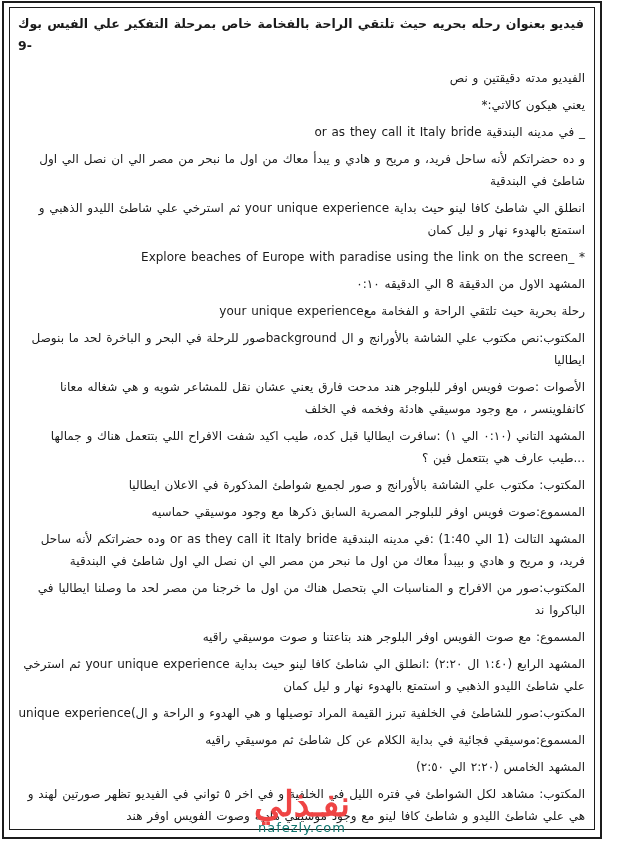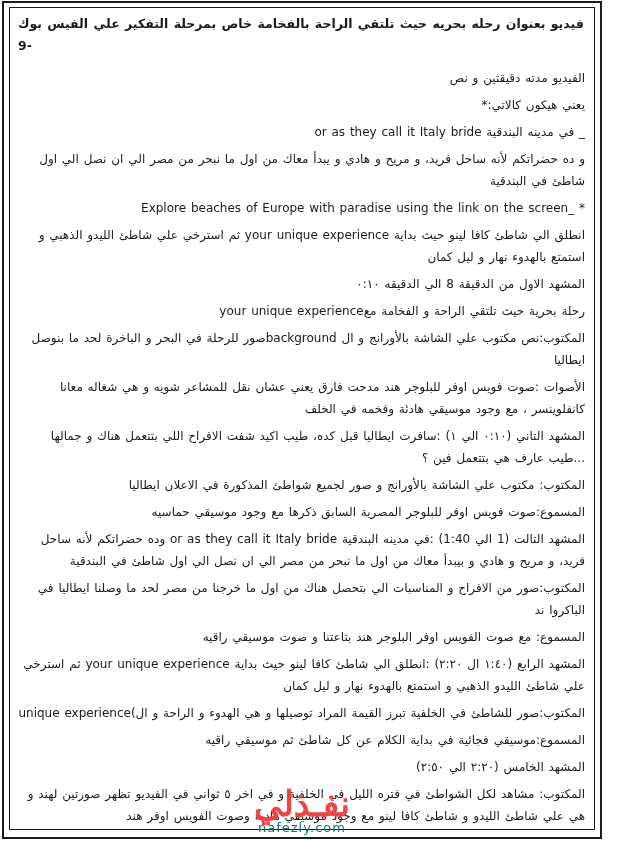--- a/index.html
+++ b/index.html
@@ -80,22 +80,22 @@
 <div class="page">
   <div class="outer-frame"></div>
   <div class="inner-frame"></div>
 
   <div class="content" id="content">
       <div class="para title" dir="rtl">فيديو بعنوان رحله بحريه حيث تلتقي الراحة بالفخامة خاص بمرحلة التفكير علي الفيس بوك -9</div>
       <div class="para" dir="rtl">الفيديو مدته دقيقتين و نص</div>
       <div class="para" dir="rtl">يعني هيكون كالاتي:*</div>
       <div class="para" dir="rtl">_ في مدينه البندقية or as they call it Italy bride</div>
       <div class="para" dir="rtl">و ده حضراتكم لأنه ساحل فريد، و مريح و هادي و يبدأ معاك من اول ما نبحر من مصر الي ان نصل الي اول شاطئ في البندقية</div>
+      <div class="para" dir="rtl">انطلق الي شاطئ كافا لينو حيث بداية your unique experience ثم استرخي علي شاطئ الليدو الذهبي و استمتع بالهدوء نهار و ليل كمان</div>
       <div class="para" dir="rtl">* _Explore beaches of Europe with paradise using the link on the screen</div>
-      <div class="para" dir="rtl">انطلق الي شاطئ كافا لينو حيث بداية your unique experience ثم استرخي علي شاطئ الليدو الذهبي و استمتع بالهدوء نهار و ليل كمان</div>
       <div class="para" dir="rtl">المشهد الاول من الدقيقة 8 الي الدقيقه ٠:١٠</div>
       <div class="para" dir="rtl">رحلة بحرية حيث تلتقي الراحة و الفخامة معyour unique experience</div>
       <div class="para" dir="rtl">المكتوب:نص مكتوب علي الشاشة بالأورانج و ال backgroundصور للرحلة في البحر و الباخرة لحد ما بنوصل ايطاليا</div>
       <div class="para" dir="rtl">الأصوات :صوت فويس اوفر للبلوجر هند مدحت فارق يعني عشان نقل للمشاعر شويه و هي شغاله معانا كانفلوينسر ، مع وجود موسيقي هادئة وفخمه في الخلف</div>
       <div class="para" dir="rtl">المشهد التاني (٠:١٠ الي ١) :سافرت ايطاليا قبل كده، طيب اكيد شفت الافراح اللي بتتعمل هناك و جمالها ...طيب عارف هي بتتعمل فين ؟</div>
       <div class="para" dir="rtl">المكتوب: مكتوب علي الشاشة بالأورانج و صور لجميع شواطئ المذكورة في الاعلان ايطاليا</div>
       <div class="para" dir="rtl">المسموع:صوت فويس اوفر للبلوجر المصرية السابق ذكرها مع وجود موسيقي حماسيه</div>
       <div class="para" dir="rtl">المشهد التالت (1 الي 1:40) :في مدينه البندقية or as they call it Italy bride  وده حضراتكم لأنه ساحل فريد، و مريح و هادي و بيبدأ معاك من اول ما نبحر من مصر الي ان نصل الي اول شاطئ في البندقية</div>
       <div class="para" dir="rtl">المكتوب:صور من الافراح و المناسبات الي بتحصل هناك من اول ما خرجنا من مصر لحد ما وصلنا ايطاليا في الباكروا ند</div>
       <div class="para" dir="rtl">المسموع: مع صوت الفويس اوفر البلوجر هند بتاعتنا و صوت موسيقي راقيه</div>

